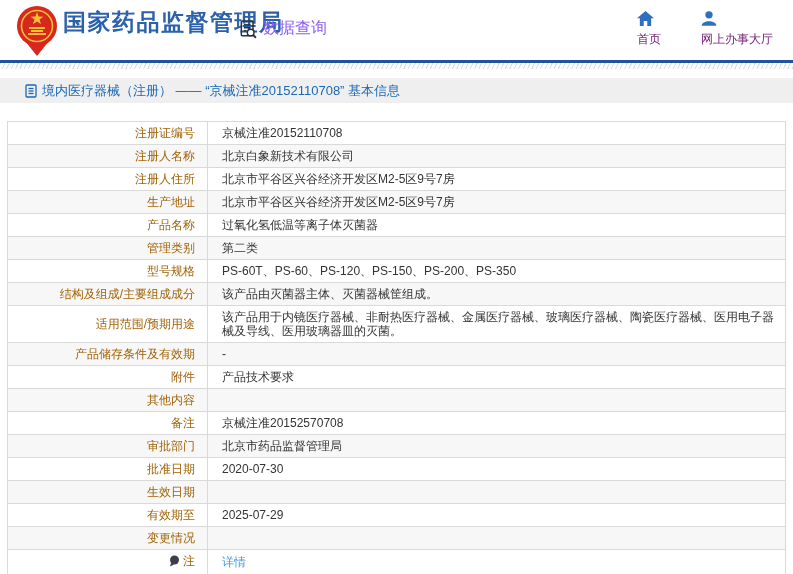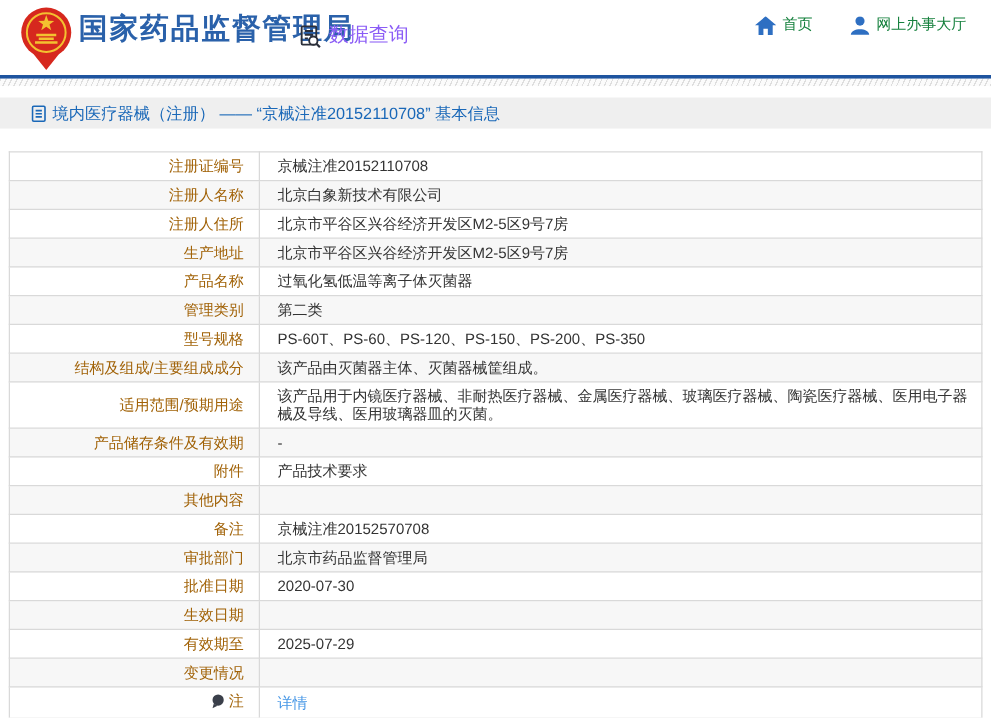--- a/index.html
+++ b/index.html
@@ -16,22 +16,22 @@
   .org-block { position:absolute; left:63px; top:10px; color:#2a61aa; }
   .org-cn { font-size:23px; font-weight:bold; letter-spacing:1.5px; line-height:24px; }
   .org-en { font-size:10.5px; margin-top:3px; letter-spacing:0.2px; }
   .dataquery {
     position:absolute; left:238px; top:18px;
     display:flex; align-items:center; gap:5px;
     font-size:16px; color:#8b5cf6; font-weight:500; cursor:pointer;
   }
   .nav { position:absolute; right:20px; top:11px; display:flex; gap:30px; }
   .nav-item {
-    display:flex; flex-direction:row; align-items:flex-end; gap:5px;
-    font-size:12px; color:#15803d; cursor:pointer; min-width:34px;
+    display:flex; flex-direction:column; align-items:flex-start; gap:5px;
+    font-size:12px; color:#701a75; cursor:pointer; min-width:34px;
   }
 
   
   .blue-line { height:3px; background:#1e549f; }
   .hatch {
     height:6px;
     background:repeating-linear-gradient(115deg,#dedede 0 1px,#fbfbfb 1px 4px);
   }
   .gap { height:9px; background:#fff; }
 

